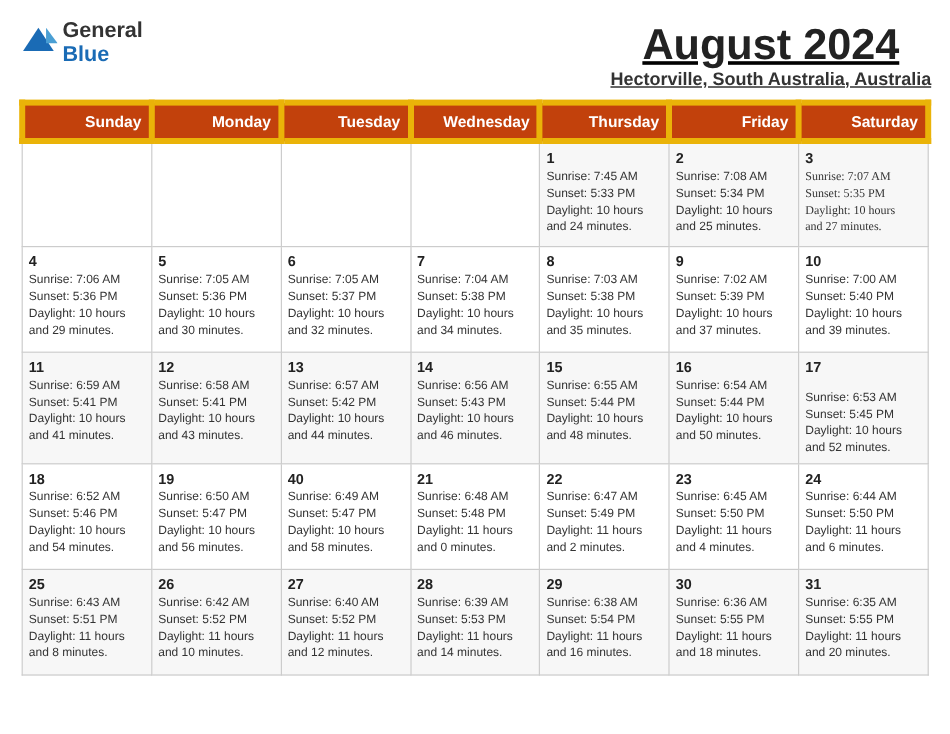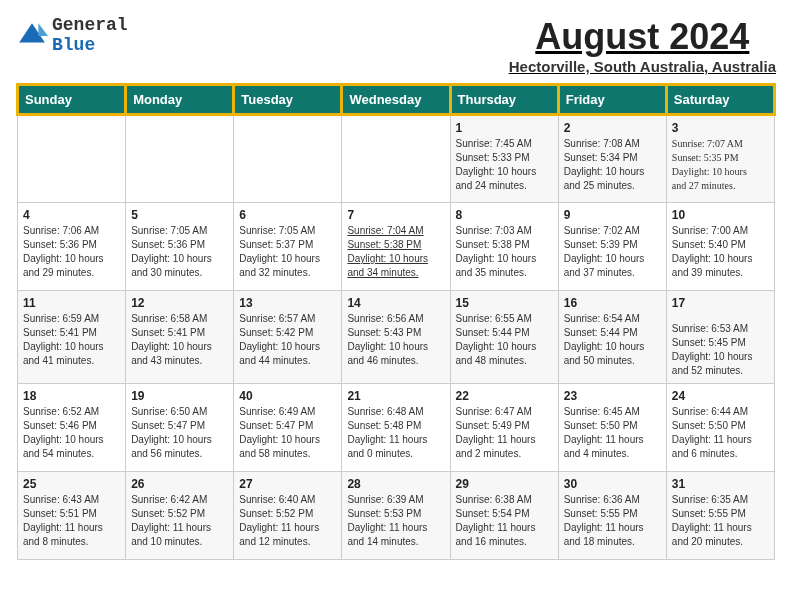--- a/index.html
+++ b/index.html
@@ -18,21 +18,20 @@
     }
     .logo {
       display: flex;
       align-items: center;
       gap: 4px;
     }
     .logo-text {
       font-size: 18px;
       font-weight: bold;
       line-height: 1.1;
-      font-family: Liberation Mono, monospace;
     }
     .logo-general { color: #333; }
     .logo-blue { color: #1a6bb5; }
     .logo-icon {
       width: 32px;
       height: 32px;
     }
     .title-block {
       text-align: center;
       text-decoration: underline;
@@ -46,27 +45,27 @@
       font-size: 15px;
       color: #333;
       font-weight: bold;
     }
     table {
       width: 100%;
       border-collapse: collapse;
       table-layout: fixed;
     }
     thead tr th {
-      background-color: #0f766e;
+      background-color: #c2410c;
       color: #fff;
-      text-align: left;
+      text-align: right;
       padding: 6px 6px;
       font-size: 13px;
       font-weight: bold;
-      border: 3px solid #eab308;
+      border: 5px solid #eab308;
     }
     tbody tr td {
       vertical-align: top;
       border: 1px solid #ccc;
       padding: 5px 5px;
       font-size: 10.5px;
       color: #222;
       height: 88px;
       background: #fff;
     }
@@ -168,21 +167,21 @@
         </td>
         <td>
           <span class="day-num">6</span>
           <div class="cell-content" style="white-space: pre-line;">Sunrise: 7:05 AM
 Sunset: 5:37 PM
 Daylight: 10 hours
 and 32 minutes.</div>
         </td>
         <td>
           <span class="day-num">7</span>
-          <div class="cell-content" style="white-space: pre-line; text-decoration: underline;">Sunrise: 7:04 AM
+          <div class="cell-content" style="white-space: pre-line;">Sunrise: 7:04 AM
 Sunset: 5:38 PM
 Daylight: 10 hours
 and 34 minutes.</div>
         </td>
         <td>
           <span class="day-num">8</span>
           <div class="cell-content" style="white-space: pre-line;">Sunrise: 7:03 AM
 Sunset: 5:38 PM
 Daylight: 10 hours
 and 35 minutes.</div>

